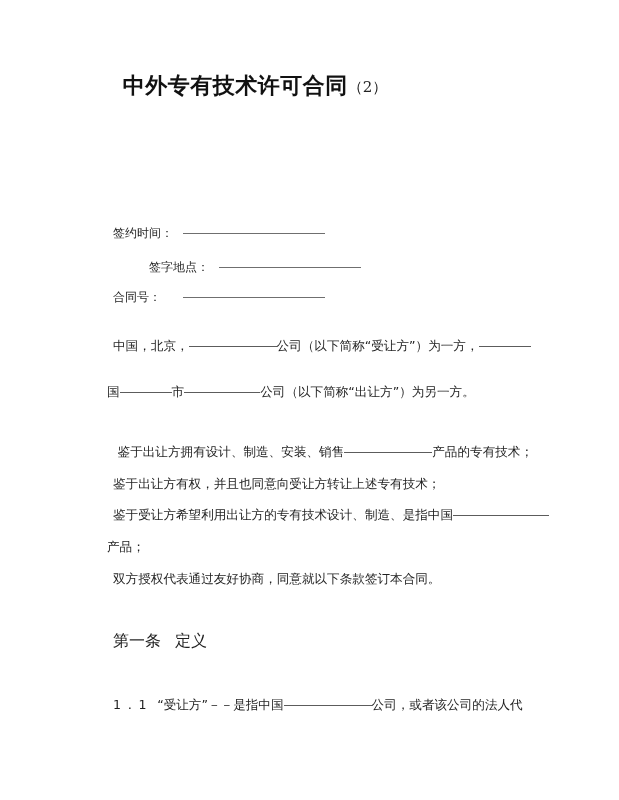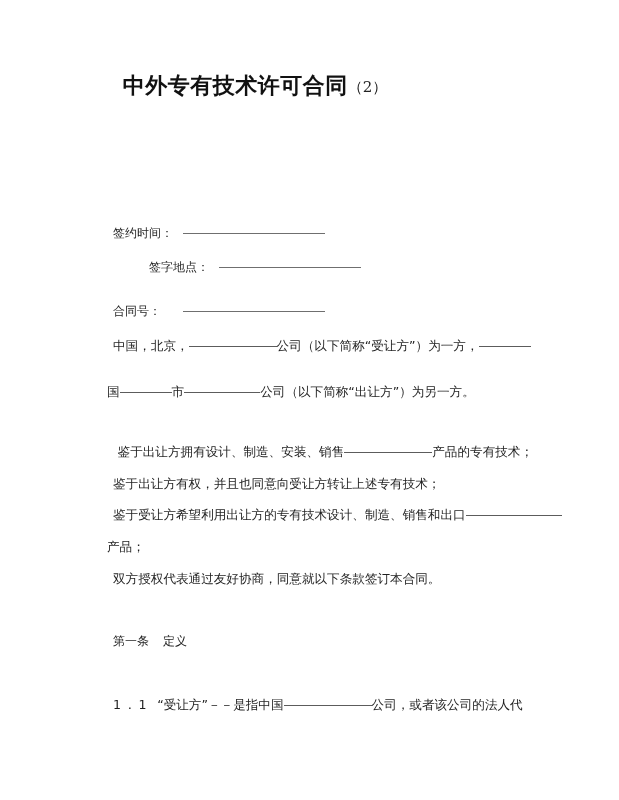--- a/index.html
+++ b/index.html
@@ -92,21 +92,21 @@
   }
   .blank-xl { width: 96px; }
   .blank-lg { width: 88px; }
   .blank-md { width: 76px; }
   .blank-sm { width: 52px; }
 
   
   .section-heading {
     position: absolute;
     left: 113px;
-    font-size: 12px;
+    font-size: 16px;
     line-height: 18px;
     color: #1f1f1f;
     white-space: nowrap;
   }
   .section-gap {
     display: inline-block;
     width: 14px;
   }
 
   
@@ -135,42 +135,42 @@
   </div>
 
   <div class="field-row" style="top:223px;">
     <span class="field-label">签约时间：</span><span class="field-rule"></span>
   </div>
 
   <div class="field-row" style="top:257px;margin-left:36px;">
     <span class="field-label">签字地点：</span><span class="field-rule"></span>
   </div>
 
-  <div class="field-row" style="top:287px;margin-top:14px;">
+  <div class="field-row" style="top:287px;">
     <span class="field-label">合同号：</span><span class="field-rule"></span>
   </div>
 
   <div class="body-block indent" style="top:337px;">
     <span>中国，北京，</span><span class="blank blank-lg"></span><span>公司（以下简称“受让方”）为一方，</span><span class="blank blank-sm"></span>
   </div>
 
   <div class="body-block" style="top:383px;">
     <span>国</span><span class="blank blank-sm"></span><span>市</span><span class="blank blank-md"></span><span>公司（以下简称“出让方”）为另一方。</span>
   </div>
 
   <div class="body-block indent" style="top:443px;text-align:right;">
     <span>鉴于出让方拥有设计、制造、安装、销售</span><span class="blank blank-lg"></span><span>产品的专有技术；</span>
   </div>
 
   <div class="body-block indent" style="top:475px;">
     <span>鉴于出让方有权，并且也同意向受让方转让上述专有技术；</span>
   </div>
 
   <div class="body-block indent" style="top:506px;">
-    <span>鉴于受让方希望利用出让方的专有技术设计、制造、销售和出口</span><span class="blank blank-xl"></span>
+    <span>鉴于受让方希望利用出让方的专有技术设计、制造、是指中国</span><span class="blank blank-xl"></span>
   </div>
 
   <div class="body-block indent" style="top:570px;">
     <span>双方授权代表通过友好协商，同意就以下条款签订本合同。</span>
   </div>
 
   <div class="body-block" style="top:538px;">
     <span>产品；</span>
   </div>
 

